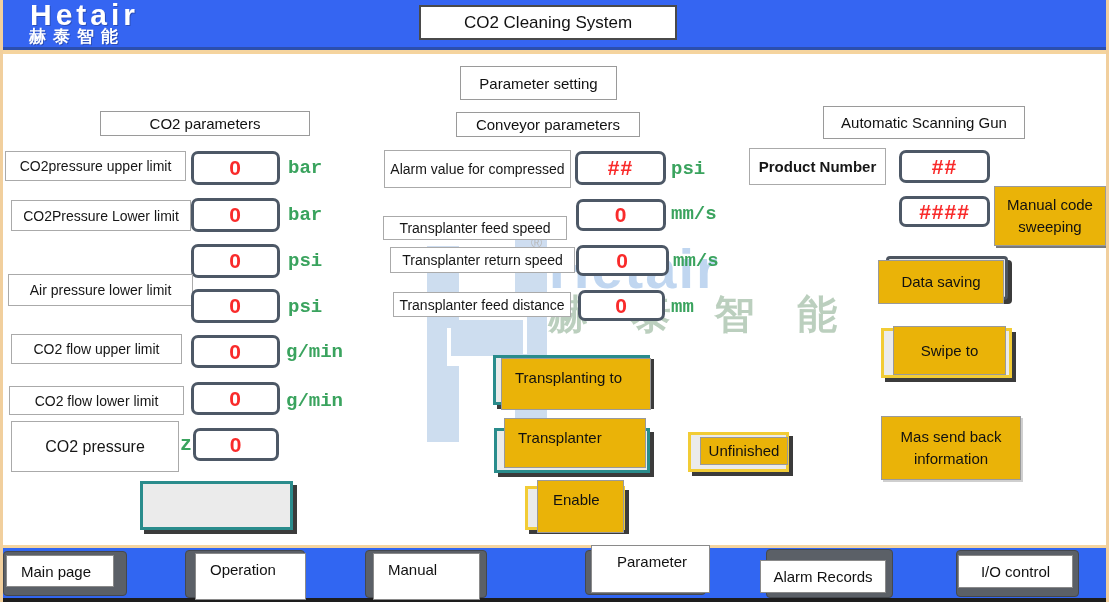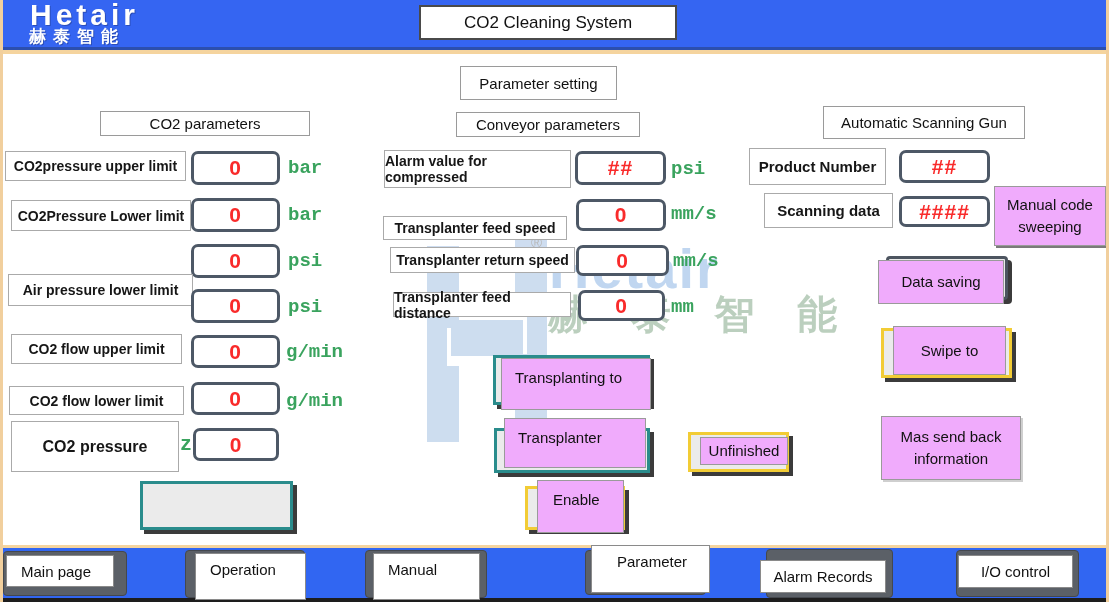--- a/index.html
+++ b/index.html
@@ -13,31 +13,31 @@
   .header { position:absolute; left:-3px; top:0; width:1109px; height:47px; background:#3565f2; z-index:5; }
   .hdr-line-navy { position:absolute; left:-3px; top:47px; width:1109px; height:3px; background:#2c4fae; z-index:5; }
   .hdr-line-tan  { position:absolute; left:-3px; top:50px; width:1109px; height:4px; background:#f5d49e; z-index:5; }
   .logo-en { position:absolute; left:27px; top:-2px; color:#fff; font-size:30px; font-weight:bold; letter-spacing:4px; text-shadow:1px 1px 0 #2a4db8; }
   .logo-cn { position:absolute; left:26px; top:25px; color:#fff; font-size:17px; font-weight:bold; letter-spacing:7px; text-shadow:1px 1px 0 #2a4db8; }
   .title-box { position:absolute; left:416px; top:5px; width:258px; height:35px; background:#fff; border:2px solid #4a4a4a;
                display:flex; align-items:center; justify-content:center; font-size:17px; color:#111; }
 
   
   .hdr-box { background:#fff; border:1px solid #9a9a9a; display:flex; align-items:center; justify-content:center; font-size:15px; color:#111; z-index:3; }
-  .lbl { background:#fff; border:1px solid #aaa; display:flex; align-items:center; justify-content:center; font-size:14px; color:#161616; z-index:3;font-weight:bold; }
+  .lbl { background:#fff; border:1px solid #aaa; display:flex; align-items:center; justify-content:center; font-size:14px; color:#161616; z-index:3; }
   .val { background:#fff; border:3px solid #4d5866; border-radius:7px; display:flex; align-items:center; justify-content:center;
          font-weight:bold; font-size:21px; color:#f92b2b; letter-spacing:1px; z-index:3; }
   .unit { font-family:"Liberation Mono", monospace; font-weight:bold; font-size:19px; color:#3aa35e; letter-spacing:0px; z-index:2; }
 
   
   .base { background:#ebebeb; box-shadow:4px 4px 0 #3b3b3b; z-index:3; }
   .base-teal   { border:3px solid #2a8c8c; }
   .base-yellow { border:3px solid #f2cc35; }
   .base-dark   { border:3px solid #4d5560; border-radius:4px; }
-  .face { background:#f0abfc; border:1px solid #9a9a9a; font-size:15px; color:#111; z-index:4;
+  .face { background:#eab308; border:1px solid #9a9a9a; font-size:15px; color:#111; z-index:4;
           display:flex; align-items:center; justify-content:center; text-align:center; line-height:1.45; }
   .face-tl { align-items:flex-start; justify-content:flex-start; padding:8px 0 0 13px; }
 
   
   .wm { z-index:1; }
   .wm-text { position:absolute; left:546px; top:236px; font-size:56px; font-weight:bold; color:#b6d0ee; letter-spacing:2px; opacity:.85; }
   .wm-reg  { position:absolute; left:528px; top:234px; font-size:15px; color:#b9b9b9; }
   .wm-cn   { position:absolute; left:545px; top:287px; font-size:40px; font-weight:bold; color:#abc4ae; letter-spacing:16px; opacity:.8; }
   .wm-artifact { position:absolute; font-family:"Liberation Mono",monospace; font-weight:bold; font-size:20px; color:#3aa35e; z-index:2; }
 
@@ -117,21 +117,20 @@
   <div class="val abs" style="left:573px;top:245px;width:93px;height:31px">0</div>
   <div class="unit abs" style="left:670px;top:250px">mm/s</div>
 
   <div class="lbl abs" style="left:390px;top:292px;width:178px;height:25px">Transplanter feed distance</div>
   <div class="val abs" style="left:575px;top:290px;width:87px;height:31px">0</div>
   <div class="unit abs" style="left:668px;top:296px">mm</div>
 
   <div class="lbl abs" style="left:746px;top:148px;width:137px;height:37px;font-size:15px;font-weight:bold">Product Number</div>
   <div class="val abs" style="left:896px;top:150px;width:91px;height:33px">##</div>
 
-  <div class="lbl abs" style="left:761px;top:193px;width:129px;height:35px;font-size:15px">Scanning data</div>
   <div class="val abs" style="left:896px;top:196px;width:91px;height:31px">####</div>
 
   <div class="face abs" style="left:991px;top:186px;width:112px;height:60px;box-shadow:2px 2px 0 #7a7a7a">Manual code sweeping</div>
 
   <div class="base base-teal abs" style="left:137px;top:481px;width:153px;height:49px"></div>
 
   <div class="base base-teal abs" style="left:490px;top:355px;width:157px;height:50px"></div>
   <div class="face face-tl abs" style="left:498px;top:358px;width:150px;height:52px">Transplanting to</div>
 
   <div class="base base-teal abs" style="left:491px;top:428px;width:156px;height:45px"></div>

